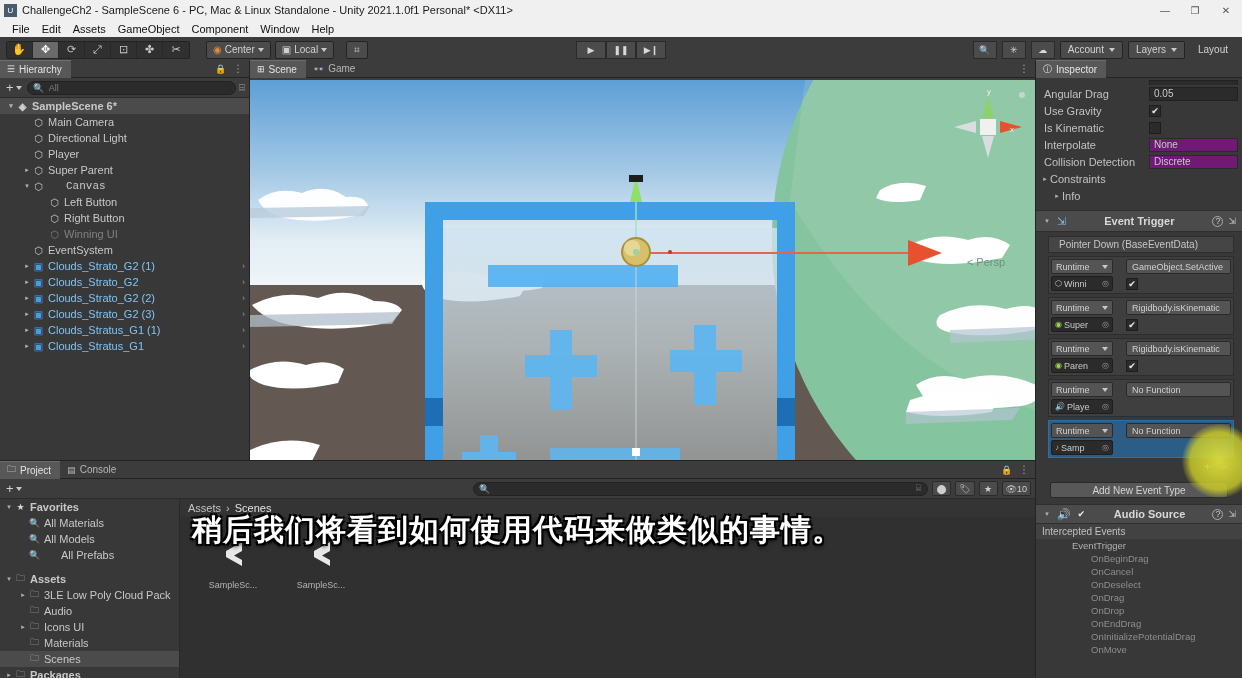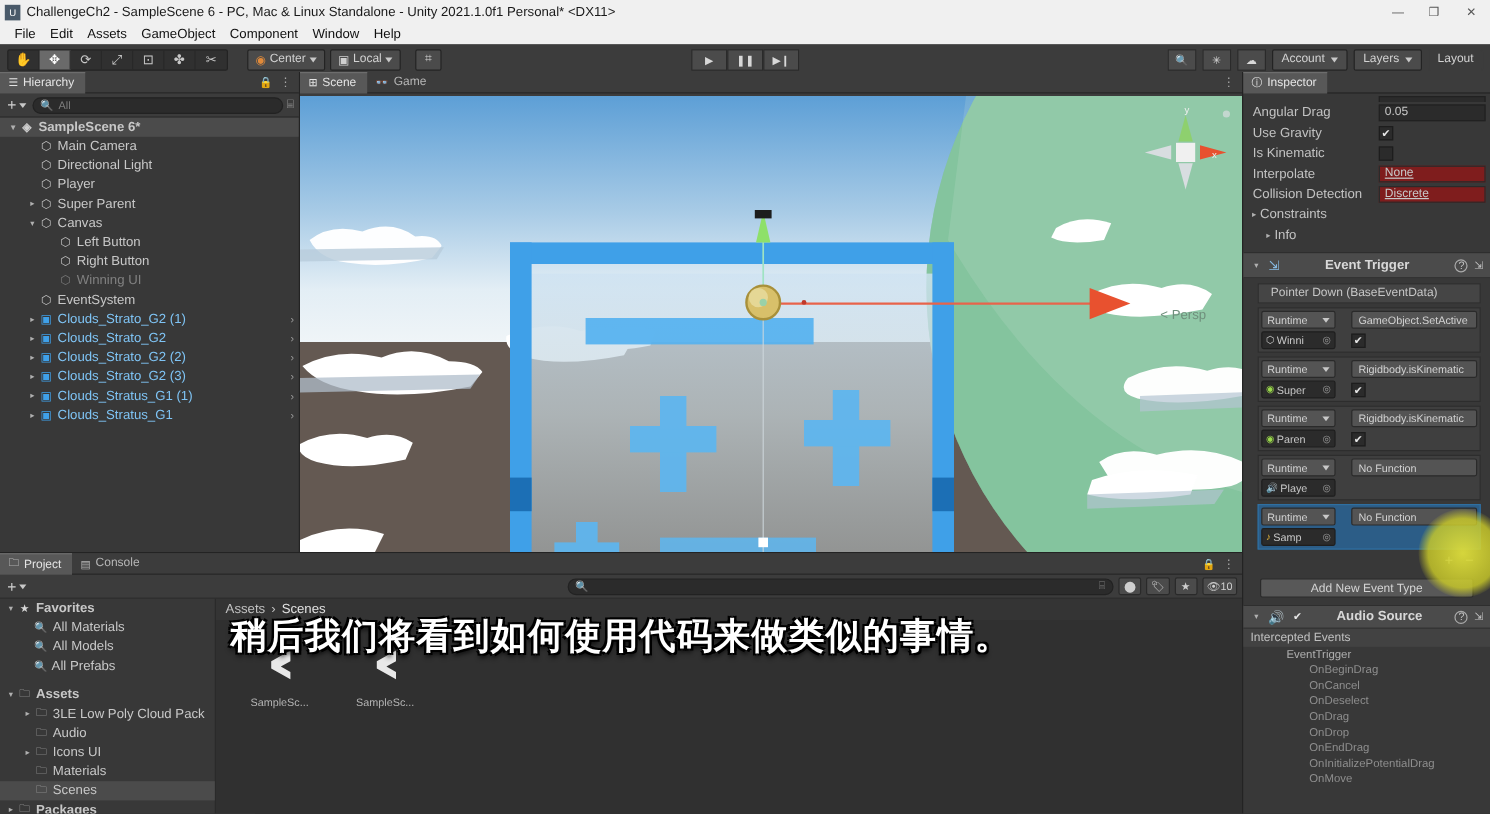--- a/index.html
+++ b/index.html
@@ -100,21 +100,21 @@
   .asset .nm { font-size:9px; color:#b4b4b4; margin-top:3px; }
 
   
   #inspector { position:absolute; left:1035px; top:60px; width:207px; height:618px;
     background:#383838; border-left:1px solid #232323; overflow:hidden; }
   .insp-body { position:absolute; top:18px; left:0; right:0; bottom:0; }
   .irow { height:17px; display:flex; align-items:center; padding-left:8px; font-size:11px; color:#c2c2c2; }
   .irow .lab { width:105px; }
   .ival { flex:1; height:14px; background:#2b2b2b; border:1px solid #212121; color:#c8c8c8;
     display:flex; align-items:center; padding:0 4px; font-size:10px; margin-right:4px; }
-  .ival.pop { background:#7f1d1d; border-color:#2a2a2a;text-decoration:underline; }
+  .ival.pop { background:#701a75; border-color:#2a2a2a; }
   .cbx { width:12px; height:12px; background:#2b2b2b; border:1px solid #1d1d1d;
     display:flex; align-items:center; justify-content:center; font-size:9px; color:#e8e8e8; }
   .comp-head { height:22px; background:#4b4b4b; display:flex; align-items:center; gap:5px;
     padding:0 6px; border-top:1px solid #2e2e2e; border-bottom:1px solid #2e2e2e; }
   .comp-head .cname { font-weight:bold; font-size:11px; color:#d8d8d8; flex:1; text-align:center; }
   .evt-title { height:17px; background:#454545; display:flex; align-items:center; padding-left:10px;
     margin:4px 8px 0 12px; font-size:10px; color:#c6c6c6; border:1px solid #2d2d2d; }
   .evt-entry { margin:3px 8px 0 12px; background:#3f3f3f; border:1px solid #2d2d2d; padding:2px; }
   .evt-entry.selected { background:#2c5d87; border-color:#2f6fa0; }
   .evt-line { display:flex; gap:13px; align-items:center; height:15px; }
@@ -267,21 +267,21 @@
           <span class="lbl" style="margin-left: 3px;">Player</span>
         </div>
         <div class="hrow" style="padding-left: 22px;">
           <span class="tw">▸</span>
           <span class="gico" style="color: rgb(194, 194, 194);">⬡</span>
           <span class="lbl" style="margin-left: 3px;">Super Parent</span>
         </div>
         <div class="hrow" style="padding-left: 22px;">
           <span class="tw">▾</span>
           <span class="gico" style="color: rgb(194, 194, 194);">⬡</span>
-          <span class="lbl" style="margin-left: 3px;">Canvas</span>
+          <span class="lbl" style="margin-left: 21px; font-family: Liberation Mono, monospace;">Canvas</span>
         </div>
         <div class="hrow" style="padding-left: 38px;">
           <span class="tw"></span>
           <span class="gico" style="color: rgb(194, 194, 194);">⬡</span>
           <span class="lbl" style="margin-left: 3px;">Left Button</span>
         </div>
         <div class="hrow" style="padding-left: 38px;">
           <span class="tw"></span>
           <span class="gico" style="color: rgb(194, 194, 194);">⬡</span>
           <span class="lbl" style="margin-left: 3px;">Right Button</span>
@@ -537,21 +537,21 @@
           <span style="margin-left: 3px;">All Materials</span>
         </div>
         <div class="pjrow" style="padding-left: 18px;">
           <span class="tw"></span>
           <span class="gico" style="color: rgb(184, 184, 184); font-size: 9px;">🔍</span>
           <span style="margin-left: 3px;">All Models</span>
         </div>
         <div class="pjrow" style="padding-left: 18px;">
           <span class="tw"></span>
           <span class="gico" style="color: rgb(184, 184, 184); font-size: 9px;">🔍</span>
-          <span style="margin-left: 2px;">All Prefabs</span>
+          <span style="margin-left: 20px;">All Prefabs</span>
         </div>
         <div class="pjrow" style="padding-left: 4px; height: 8px;"></div>
         <div class="pjrow" style="padding-left: 4px;">
           <span class="tw">▾</span>
           <span class="gico" style="color: rgb(184, 184, 184); font-size: 9px;">🗀</span>
           <span style="margin-left: 3px; font-weight: bold;">Assets</span>
         </div>
         <div class="pjrow" style="padding-left: 18px;">
           <span class="tw">▸</span>
           <span class="gico" style="color: rgb(184, 184, 184); font-size: 9px;">🗀</span>

